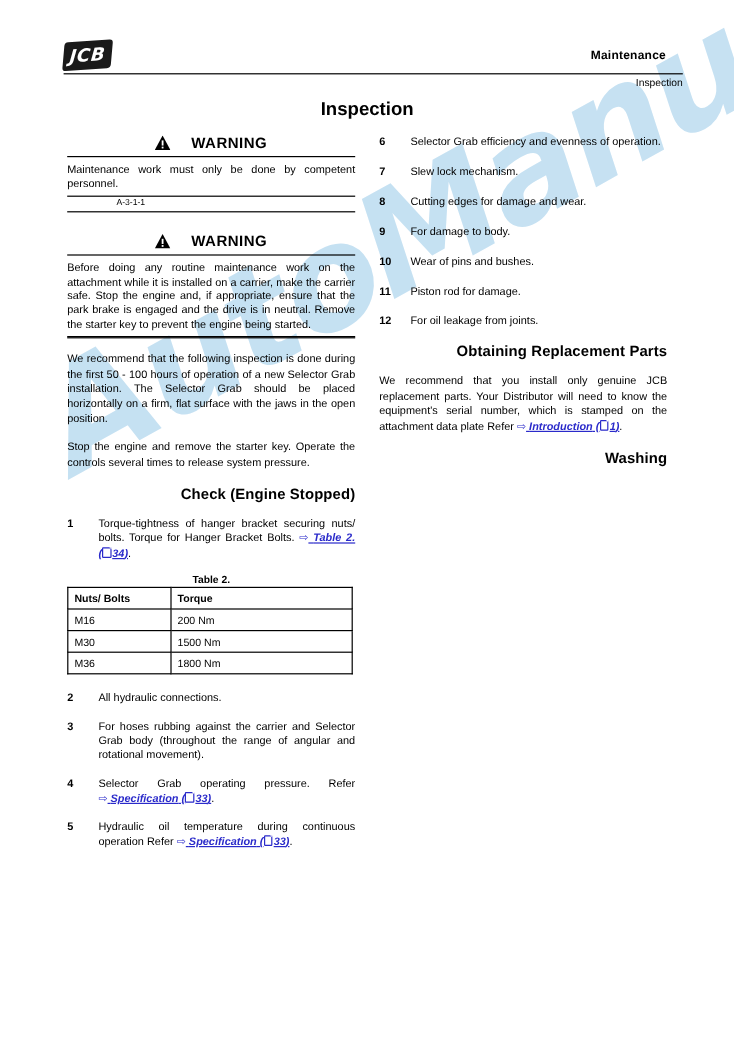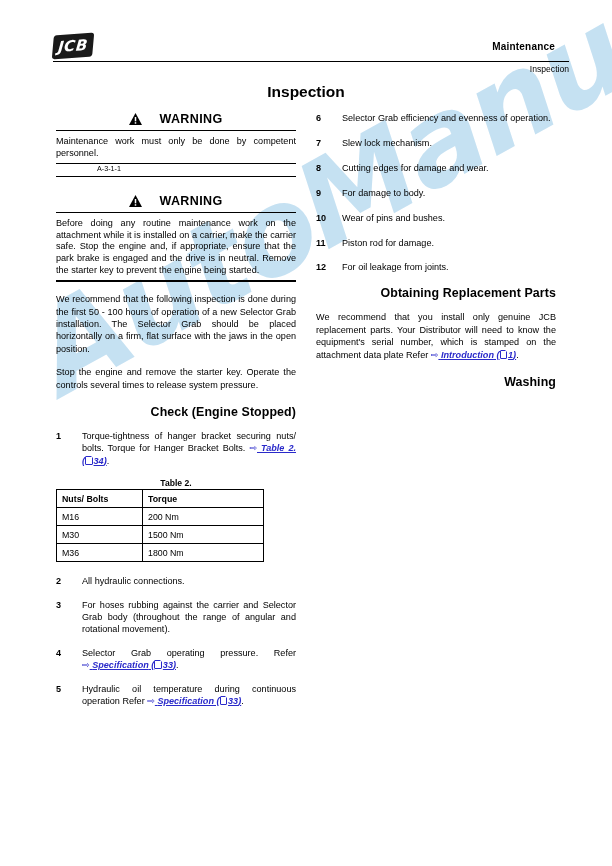--- a/index.html
+++ b/index.html
@@ -135,21 +135,21 @@
     border-left:2.5px solid transparent;
     border-top:2.5px solid #fff;
   }
 
   
   .tbl-cap{
     text-align:center;font-size:8.6px;font-weight:bold;
     margin:0 0 1px 0;
   }
   table.t2{
-    border-collapse:collapse;width:208px;margin:0 0 13px 0;
+    border-collapse:collapse;width:238px;margin:0 0 13px 0;
     table-layout:fixed;
   }
   table.t2 td,table.t2 th{
     border:1px solid #000;
     font-size:8.8px;
     padding:2.5px 4px 2.5px 5px;
     text-align:left;
     height:12px;
   }
   table.t2 th{font-weight:bold;}

